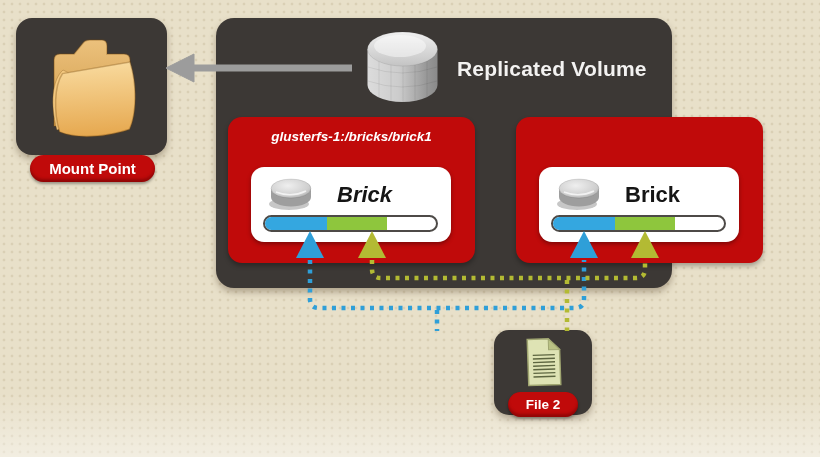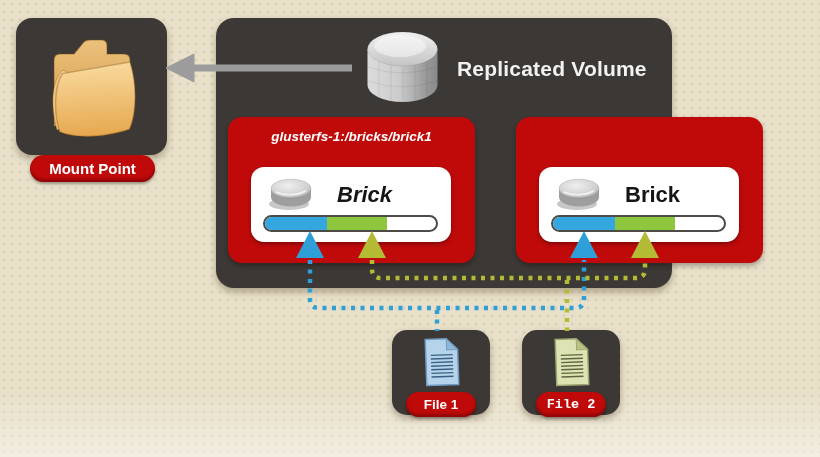--- a/index.html
+++ b/index.html
@@ -66,21 +66,21 @@
   .overlay .gray{fill:var(--arrow-gray,#9c9c9c);stroke:var(--arrow-gray,#9c9c9c);}
   .overlay .bluefill{fill:var(--path-blue,#2f9fd8);}
   .overlay .yellowfill{fill:var(--path-yellow,#b3ba33);}
   .overlay .bluedash{stroke:var(--path-blue,#2f9fd8);}
   .overlay .yellowdash{stroke:var(--path-yellow,#b3ba33);}
   .overlay .dash{fill:none;stroke-width:4.5;stroke-dasharray:4 5.5;}
 
   
   .file-box{top:330px;width:98px;height:85px;border-radius:15px;}
   .file-1{left:392px;}
-  .file-2{left:522px;font-family:Liberation Mono, monospace;}
+  .file-2{left:494px;}
   .doc-svg{position:absolute;left:30px;top:6px;width:40px;height:52px;}
   .file-badge{left:14px;top:62px;width:70px;height:25px;font-size:13.5px;line-height:25px;border-radius:13px;}
 </style>
 </head>
 <body>
 
 <div class="canvas">
 
   <div class="panel shadowed mount">
     <svg class="folder-svg" viewBox="0 0 98 118">
@@ -166,38 +166,20 @@
         </svg>
         <span class="brick-label">Brick</span>
         <div class="usage-bar">
           <div class="seg" style="width: 36%; background: rgb(52, 167, 224);"></div>
           <div class="seg" style="width: 35.5%; background: rgb(142, 198, 61);"></div>
         </div>
       </div>
     </div>
   </div>
 
-  <div class="panel shadowed file-box file-1">
-    <svg class="doc-svg" viewBox="0 0 40 52" style="transform:rotate(-2deg)">
-      <path d="M4,3 L25,3 L36,14 L36,49 L4,49 Z" fill="#b5d4ec" stroke="#6f9cc4" stroke-width="1.5"></path>
-      <path d="M25,3 L25,14 L36,14 Z" fill="#8fb8d8" stroke="#6f9cc4" stroke-width="1"></path>
-      <g stroke="#3d5f82" stroke-width="1.4">
-        <line x1="9" y1="19" x2="31" y2="19"></line>
-          <line x1="9" y1="22.6" x2="31" y2="22.6"></line>
-        <line x1="9" y1="26.2" x2="31" y2="26.2"></line>
-          <line x1="9" y1="29.8" x2="31" y2="29.8"></line>
-        <line x1="9" y1="33.4" x2="31" y2="33.4"></line>
-          <line x1="9" y1="37" x2="31" y2="37"></line>
-        <line x1="9" y1="40.6" x2="31" y2="40.6"></line>
-      </g>
-    </svg>
-    <div class="badge file-badge">
-      <span>File 1</span>
-    </div>
-  </div>
 
   <div class="panel shadowed file-box file-2">
     <svg class="doc-svg" viewBox="0 0 40 52" style="transform:rotate(-2deg)">
       <path d="M4,3 L25,3 L36,14 L36,49 L4,49 Z" fill="#dee3b4" stroke="#a0a671" stroke-width="1.5"></path>
       <path d="M25,3 L25,14 L36,14 Z" fill="#bac284" stroke="#a0a671" stroke-width="1"></path>
       <g stroke="#5d6640" stroke-width="1.4">
         <line x1="9" y1="19" x2="31" y2="19"></line>
           <line x1="9" y1="22.6" x2="31" y2="22.6"></line>
         <line x1="9" y1="26.2" x2="31" y2="26.2"></line>
           <line x1="9" y1="29.8" x2="31" y2="29.8"></line>

